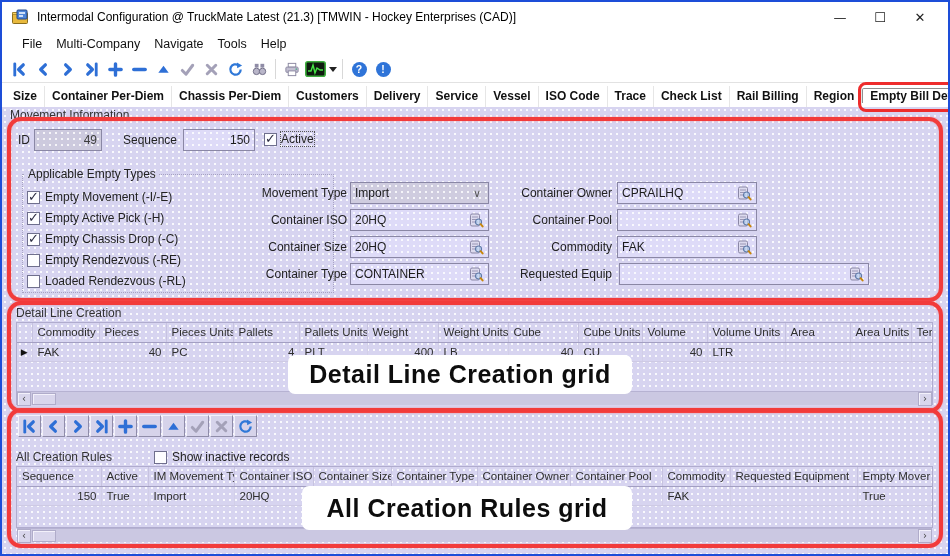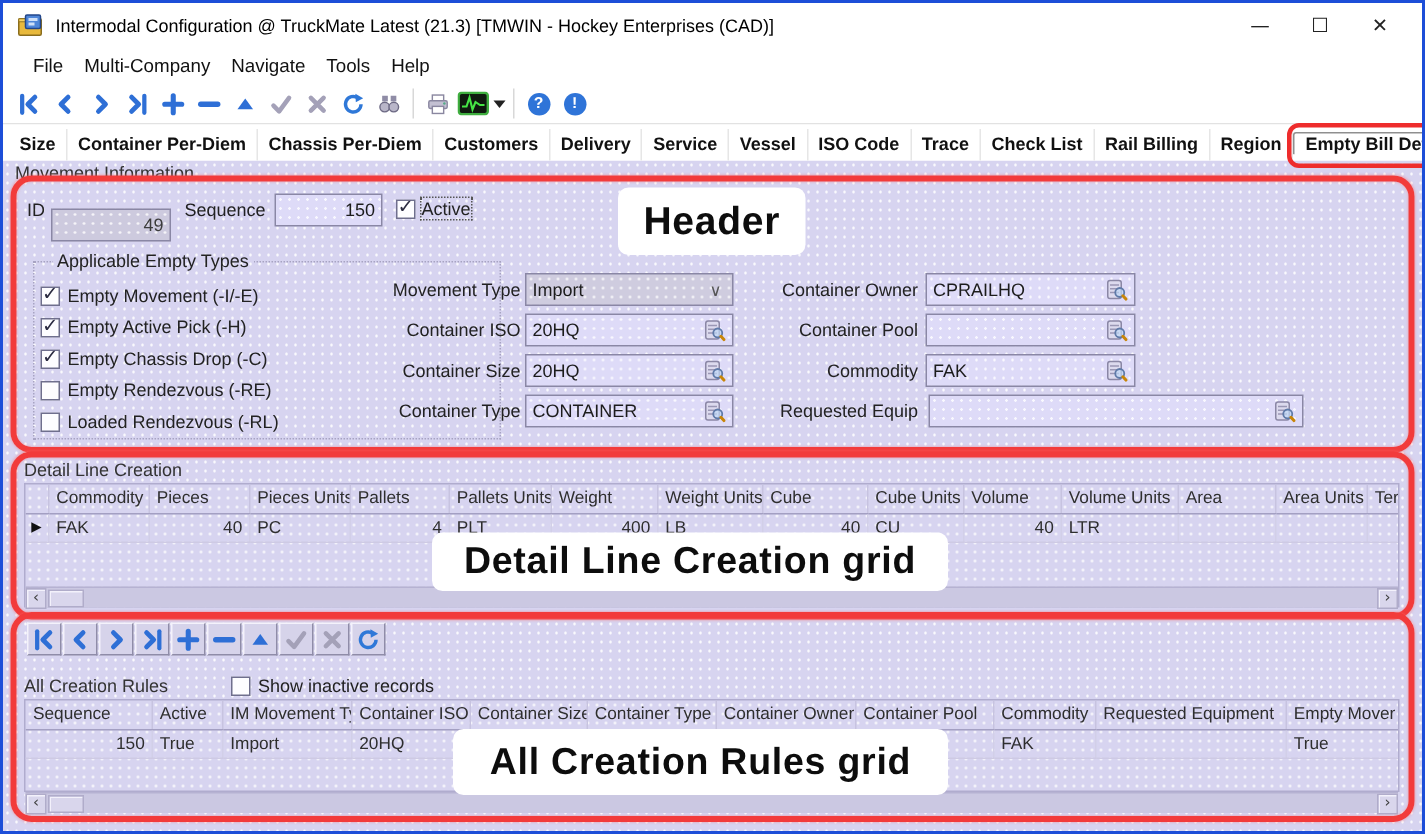--- a/index.html
+++ b/index.html
@@ -49,21 +49,21 @@
          font-size:12px; color:#1c1c1c; display:flex; align-items:center; padding:0 4px; }
   .inp.ro { background-color:#cdcade; color:#3c3c3c; justify-content:flex-end; }
   .inp.num { justify-content:flex-end; }
   .inp .val { flex:1 1 auto; white-space:nowrap; overflow:hidden; }
   .combo { background-color:#cfccdf; }
   .combo .chev { width:14px; text-align:center; color:#555; font-size:11px; font-family:"DejaVu Sans",sans-serif; }
   .lookup { width:16px; height:16px; margin-left:auto; flex:0 0 auto; display:flex; align-items:center; justify-content:center; }
 
   
   .grp { position:absolute; border:1px solid #a7a3c2; border-style:dotted; padding-top:2px; }
-  .grp legend { font-size:12px; color:#222; margin-left:12px; padding:0 3px; }
+  .grp legend { font-size:12px; color:#222; margin-left:2px; padding:0 3px; }
   .cbrow { display:flex; align-items:flex-end; gap:5px; margin:4px 0 0 4px; height:17px; }
 
   
   .cb { width:13px; height:13px; background:#fdfdff; border:1px solid #6f6f8d; position:relative; flex:0 0 auto; }
   .cb.on::after { content:"\2713"; position:absolute; left:0px; top:-3px; font-family:"DejaVu Sans",sans-serif; font-size:13px; font-weight:bold; color:#2a2a40; }
   .focusbox { outline:1px dotted #555; }
 
   
   .grid { position:absolute; border:1px solid #b0acce; background-color:#d7d4f0;
           background-image:radial-gradient(circle, rgba(255,255,255,.85) .8px, transparent 1px); background-size:6px 6px; overflow:hidden; }
@@ -213,24 +213,23 @@
       <span class="tab">Rail Billing</span>
       <span class="tab">Region</span>
       <span class="tabring"><span class="tab active">Empty Bill Details</span></span>
     </div>
 
   <div class="client">
 
     <span class="abs sec-lbl" style="left:8px;top:1px">Movement Information</span>
 
     <div class="ring" style="left:5px;top:10px;width:936px;height:185px"></div>
-    <div class="olabel" style="left:410px;top:18px;width:125px;height:45px">Header</div>
 
     <span class="abs lbl" style="left:16px;top:26px">ID</span>
-    <div class="inp ro" style="left:32px;top:32px;width:80px">
+    <div class="inp ro" style="left:32px;top:22px;width:68px">
         <span class="val" style="text-align:right">49</span>
       </div>
 
     <span class="abs lbl" style="left:121px;top:26px">Sequence</span>
     <div class="inp num" style="left:181px;top:22px;width:72px">
         <span class="val" style="text-align:right">150</span>
       </div>
 
     <span class="abs" style="left:262px;top:25px;display:flex;align-items:center;gap:4px">
       <span class="cb on"></span>

